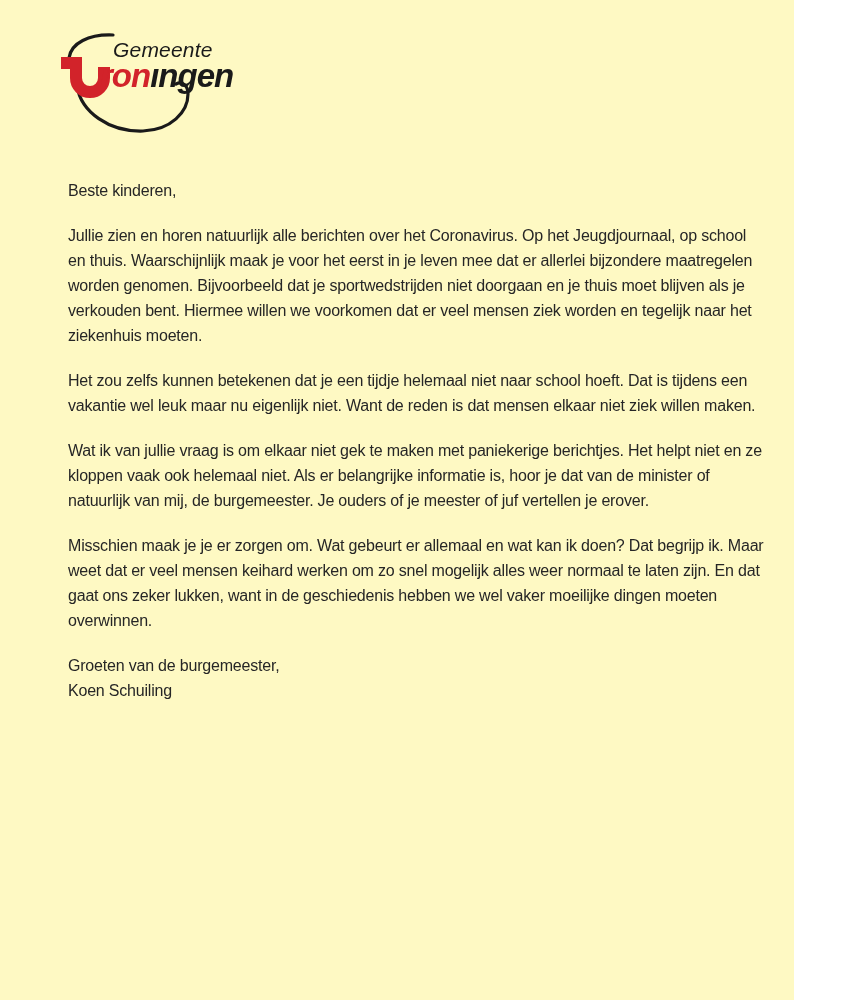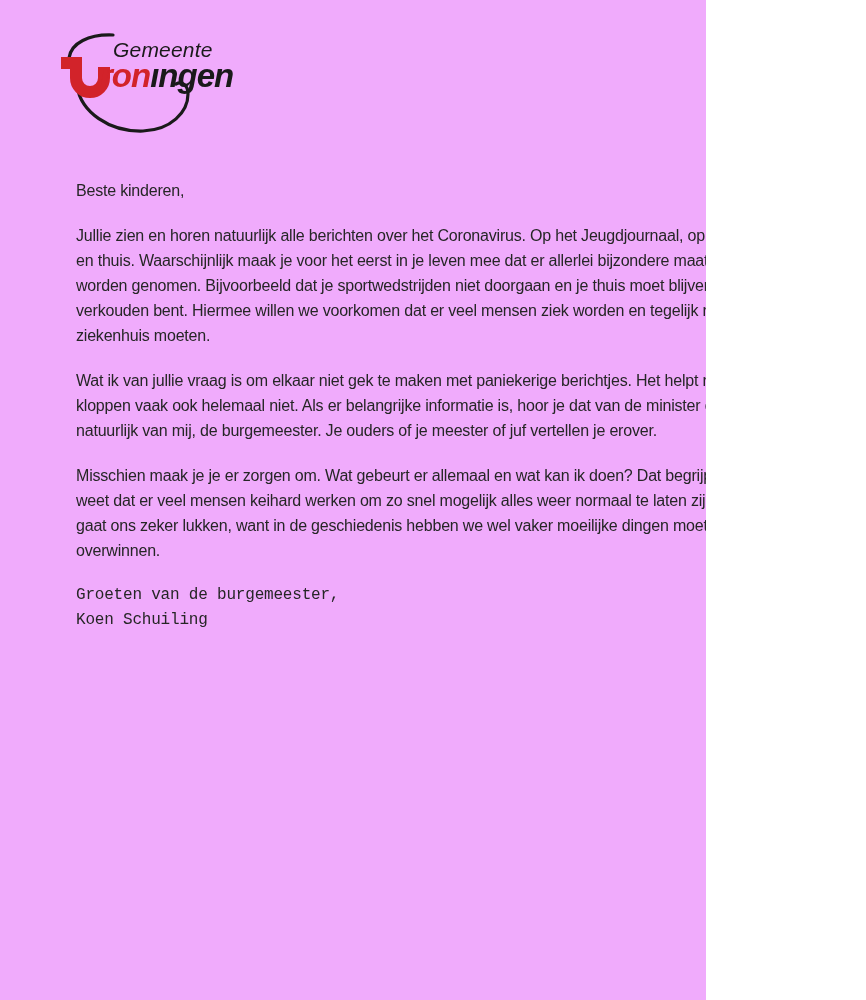--- a/index.html
+++ b/index.html
@@ -2,23 +2,23 @@
 <html><head>
 <meta charset="utf-8">
 <style>
   html, body {
     margin: 0;
     padding: 0;
     background: #ffffff;
   }
   .page {
     position: relative;
-    width: 706px;
+    width: 794px;
     height: 1000px;
-    background: #f0abfc;
+    background: #fef9c3;
     overflow: hidden;
     font-family: "Liberation Sans", sans-serif;
   }
   .logo {
     position: absolute;
     left: 57px;
     top: 22px;
     width: 200px;
     height: 122px;
   }
@@ -41,23 +41,23 @@
     left: 68px;
     top: 178px;
     width: 780px;
     color: #262626;
     font-size: 16px;
     line-height: 25px;
     letter-spacing: -0.2px;
   }
   .para {
     white-space: pre;
-    margin: 0 0 20px 8px;
+    margin: 0 0 20px 0;
   }
-  .para:last-child { margin-bottom: 0; font-family: Liberation Mono, monospace; }
+  .para:last-child { margin-bottom: 0; }
 </style>
 </head>
 <body>
 
 <div class="page">
 
   <div class="logo">
     <svg width="200" height="122" viewBox="0 0 200 122">
 
       <path d="M 20,64 C 24,90 52,110 86,109 C 114,108 131,90 131,72 C 131,63 125,59 119,62" fill="none" stroke-width="3.2" stroke-linecap="round" stroke="#1a1a1a"></path>
@@ -74,20 +74,22 @@
     </svg>
   </div>
 
   <div class="letter">
     <div class="para">Beste kinderen,</div>
     <div class="para">Jullie zien en horen natuurlijk alle berichten over het Coronavirus. Op het Jeugdjournaal, op school
 en thuis. Waarschijnlijk maak je voor het eerst in je leven mee dat er allerlei bijzondere maatregelen
 worden genomen. Bijvoorbeeld dat je sportwedstrijden niet doorgaan en je thuis moet blijven als je
 verkouden bent. Hiermee willen we voorkomen dat er veel mensen ziek worden en tegelijk naar het
 ziekenhuis moeten.</div>
+    <div class="para">Het zou zelfs kunnen betekenen dat je een tijdje helemaal niet naar school hoeft. Dat is tijdens een
+vakantie wel leuk maar nu eigenlijk niet. Want de reden is dat mensen elkaar niet ziek willen maken.</div>
     <div class="para">Wat ik van jullie vraag is om elkaar niet gek te maken met paniekerige berichtjes. Het helpt niet en ze
 kloppen vaak ook helemaal niet. Als er belangrijke informatie is, hoor je dat van de minister of
 natuurlijk van mij, de burgemeester. Je ouders of je meester of juf vertellen je erover.</div>
     <div class="para">Misschien maak je je er zorgen om. Wat gebeurt er allemaal en wat kan ik doen? Dat begrijp ik. Maar
 weet dat er veel mensen keihard werken om zo snel mogelijk alles weer normaal te laten zijn. En dat
 gaat ons zeker lukken, want in de geschiedenis hebben we wel vaker moeilijke dingen moeten
 overwinnen.</div>
     <div class="para">Groeten van de burgemeester,
 Koen Schuiling</div>
   </div>

